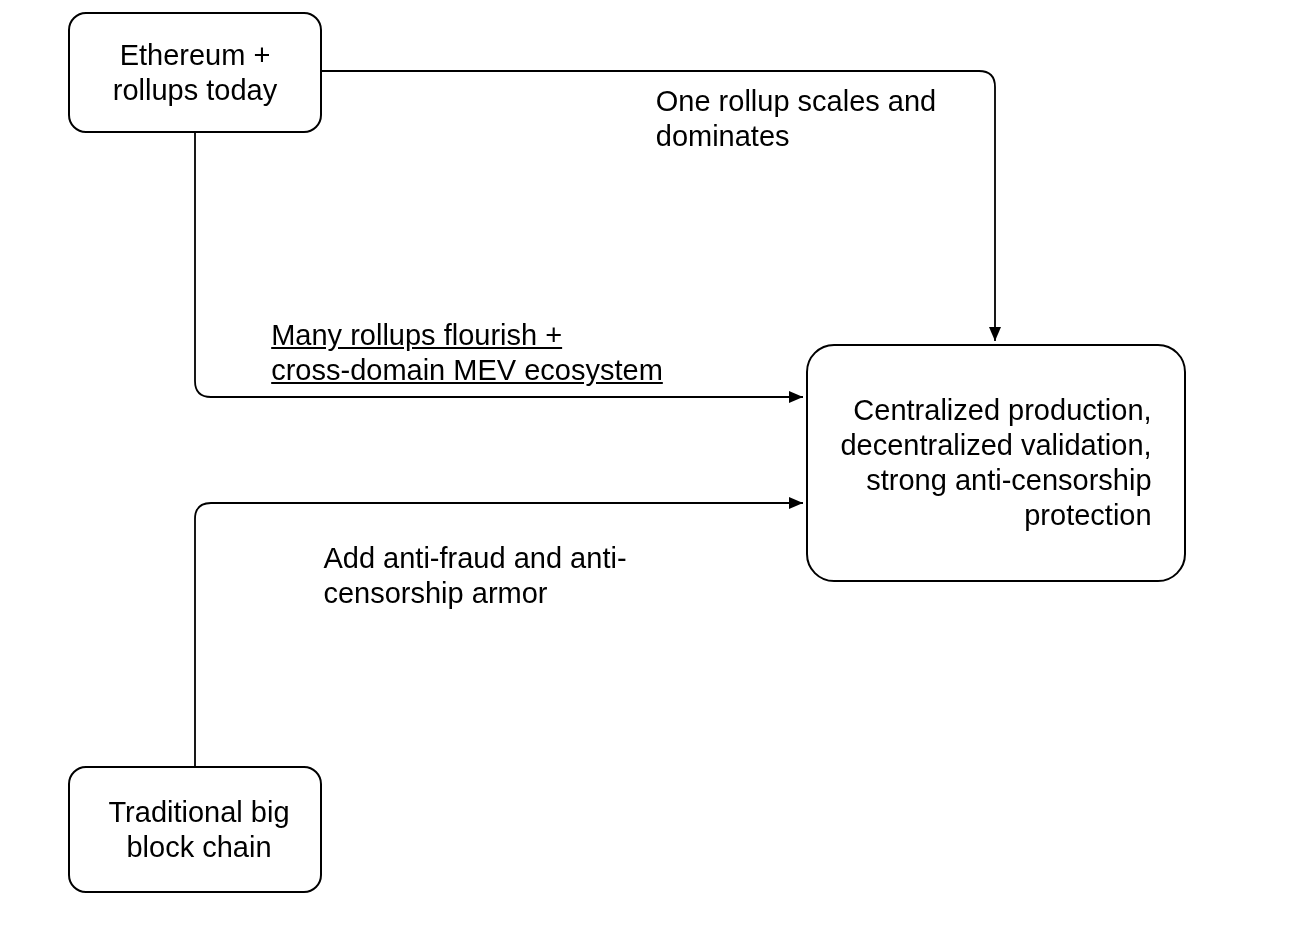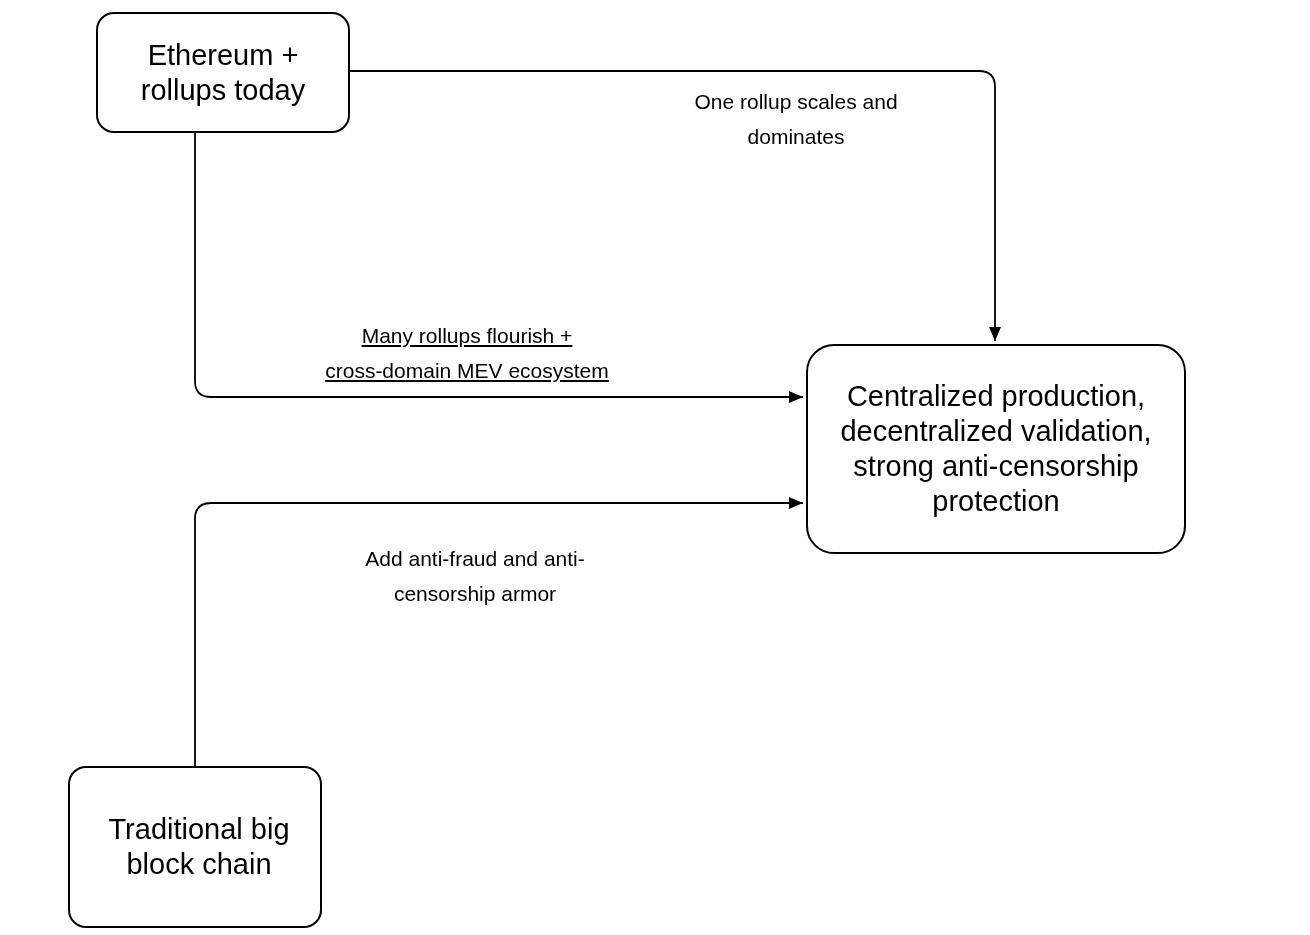--- a/index.html
+++ b/index.html
@@ -40,41 +40,40 @@
     text-align: center;
     font-size: 29px;
     line-height: 35px;
     white-space: pre-line;
   }
   .node-ethereum {
     left: 68px;
     top: 12px;
     width: 254px;
     height: 121px;
-    margin-left: 28px;
   }
   .node-traditional {
     left: 68px;
     top: 766px;
     width: 254px;
-    height: 162px;
+    height: 127px;
     padding-left: 8px;
   }
   .node-endgame {
     left: 806px;
     top: 344px;
     width: 380px;
-    height: 210px;
+    height: 238px;
     border-radius: 28px;
+    text-align: right;
   }
   .edge-label {
     position: absolute;
     transform: translateX(-50%);
-    text-align: center;
-    font-size: 21px;
+    font-size: 29px;
     line-height: 35px;
     white-space: pre-line;
   }
   .edge-label-one-rollup {
     left: 796px;
     top: 84px;
   }
   .edge-label-many-rollups {
     left: 467px;
     top: 318px;

